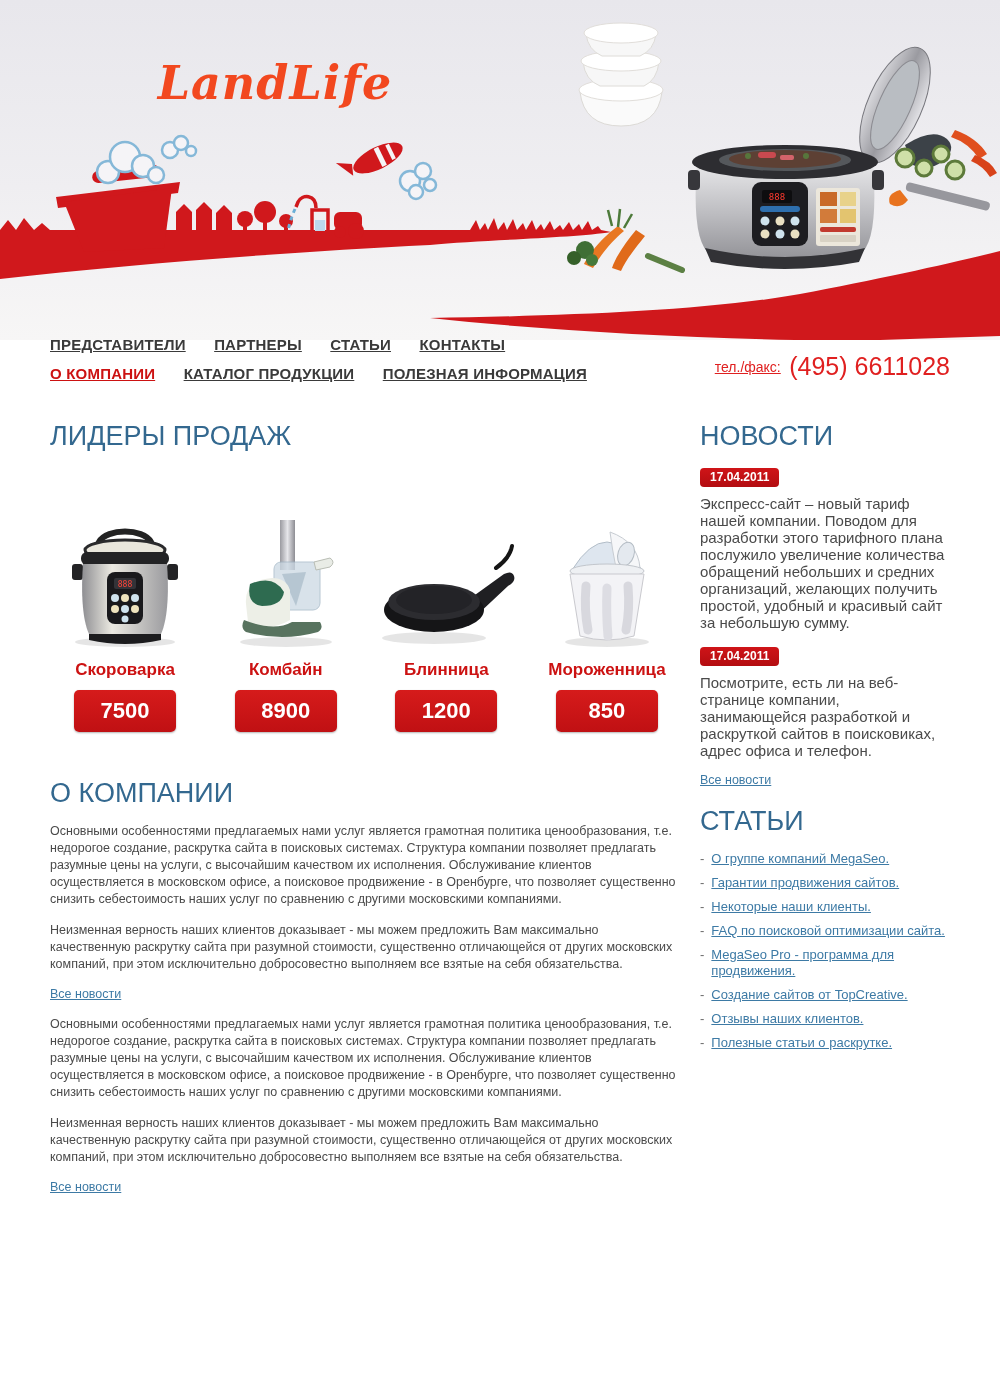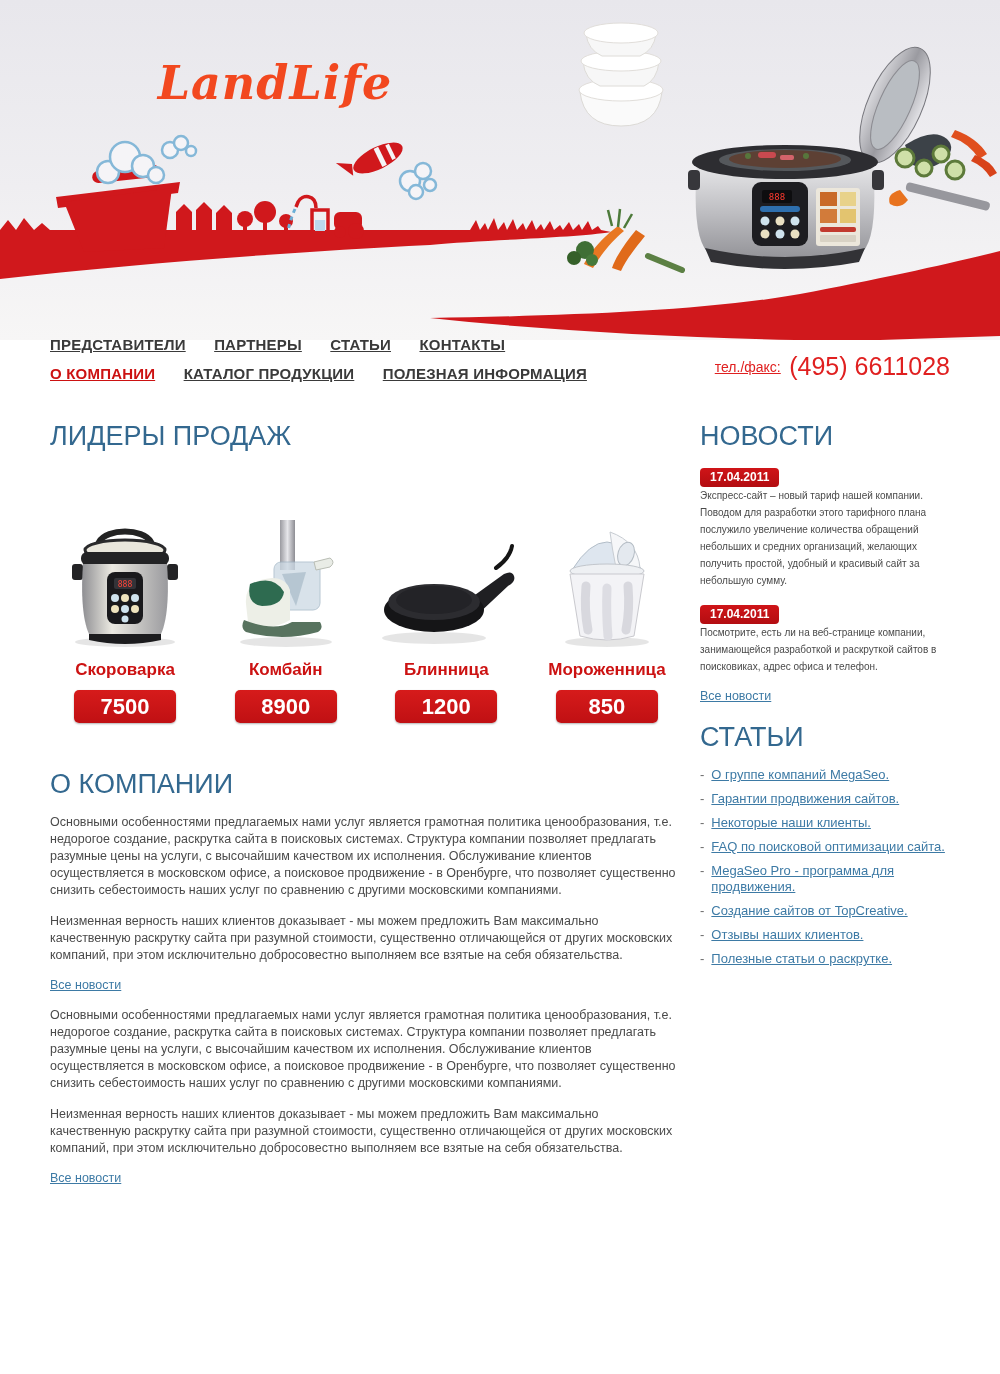--- a/index.html
+++ b/index.html
@@ -29,37 +29,37 @@
   .content { display:flex; padding:0 50px; margin-top:20px; }
   .main-col { width:632px; }
   .side-col { width:250px; margin-left:18px; }
   h2.section-title { font-size:27px; font-weight:400; color:#33688f; letter-spacing:0; margin-top:18px; }
 
   
   .products { display:flex; justify-content:space-between; margin-top:64px; }
   .product { width:150px; text-align:center; }
   .product-img { height:132px; display:flex; align-items:flex-end; justify-content:center; }
   .product-name { margin-top:12px; font-size:17px; font-weight:700; color:#cc1212; }
-  .price-btn { margin:10px auto 0 auto; width:102px; height:33px; border:none; cursor:pointer;
+  .price-btn { margin:10px auto 0 auto; width:102px; height:42px; border:none; cursor:pointer;
                background:linear-gradient(#d61b1b,#c01013); border-radius:5px;
                color:#fff; font-size:22px; font-weight:700; font-family:"Liberation Sans",sans-serif;
                box-shadow:0 1px 2px rgba(0,0,0,0.3); line-height:28px; }
 
   
   .about { margin-top:46px; }
   .about p { font-size:12.5px; line-height:17px; color:#4a4a4a; margin-top:14px; max-width:630px; }
   .text-link { display:inline-block; margin-top:14px; font-size:12.5px; color:#3d7aa5;
                text-decoration:underline; cursor:pointer; }
   .sub-heading { margin-top:30px; font-size:13px; font-weight:700; color:#3c3c3c; }
 
   
   .date-badge { display:inline-block; margin-top:16px; padding:2px 10px 3px 10px;
                 background:linear-gradient(#cf1418,#b30d11); border-radius:4px;
                 color:#fff; font-size:12px; font-weight:700; }
-  .news-text { margin-top:0; font-size:10px; line-height:17px; color:#4a4a4a; }
+  .news-text { margin-top:8px; font-size:15px; line-height:17px; color:#4a4a4a; }
 
   
   .articles-title { margin-top:40px; }
   .article-list { margin-top:14px; list-style:none; }
   .article-item { display:flex; margin-bottom:8px; font-size:13px; line-height:16px; }
   .article-dash { color:#6a6a6a; margin-right:7px; }
   .article-link { color:#3d7aa5; text-decoration:underline; cursor:pointer; }
 </style>
 </head>
 <body>

